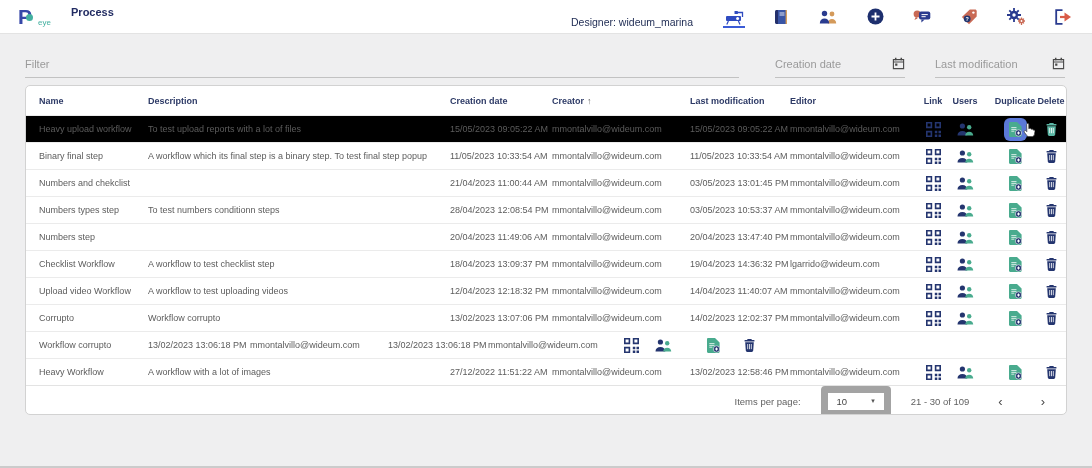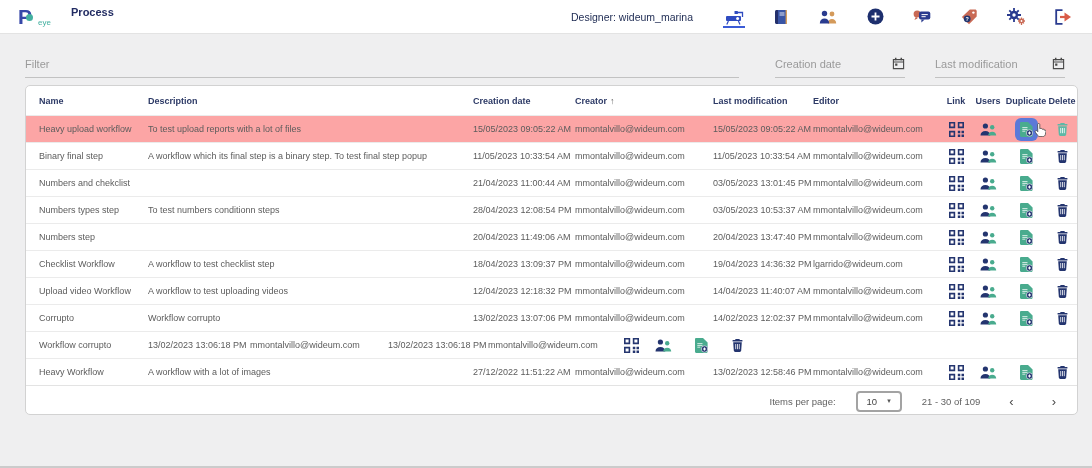--- a/index.html
+++ b/index.html
@@ -18,21 +18,21 @@
     display:flex; align-items:center; padding:0 18px;
   }
   .logo { display:flex; align-items:center; gap:6px; }
   .logo-mark { font-size:21px; font-weight:bold; color:#3748a8; line-height:1; position:relative; }
   .logo-mark::after {
     content:""; position:absolute; width:7px; height:7px; border-radius:50%;
     background:#43b0a0; right:-1px; top:8px;
   }
   .logo-text-title { font-size:11px; font-weight:bold; color:#222c63; line-height:1.15;padding-left:33px; }
   .logo-text-sub { font-size:8px; color:#43b0a0; line-height:1; }
-  .topbar-right { margin-left:auto; display:flex; align-items:center; gap:25px; }
+  .topbar-right { margin-left:auto; display:flex; align-items:flex-end; gap:25px; }
   .designer { font-size:10.5px; color:#1d2a52; margin-right:5px; }
   .tb-icon {
     width:22px; height:22px; display:flex; align-items:center; justify-content:center;
     cursor:pointer; background:none; border:none;
   }
   .tb-icon.active { border-bottom:2px solid #3b5bd6; padding-top:2px; }
 
   
   .filters {
     position:absolute; top:44px; left:25px; right:27px; height:34px;
@@ -46,65 +46,65 @@
   .f-date { width:130px; }
   .f-input input {
     border:none; outline:none; background:transparent;
     font-family:inherit; font-size:11px; color:#444; width:100%;
   }
   .f-input input::placeholder { color:#9a9a9a; }
   .cal-btn { background:none; border:none; padding:0; cursor:pointer; display:flex; }
 
   
   .card {
-    position:absolute; top:85px; left:25px; right:14px; height:330px;
+    position:absolute; top:85px; left:25px; right:25px; height:330px;
     background:#fff; border:1px solid #d2d2d2; border-radius:5px;
     display:flex; flex-direction:column; overflow:hidden;
   }
   .thead {
     display:flex; align-items:center; height:29px; flex:0 0 29px;
     font-size:9px; font-weight:bold; color:#2d3a66;
   }
   .trow {
     display:flex; align-items:center; height:27px; flex:0 0 27px;
     border-top:1px solid #ebebeb; font-size:9px; color:#5c5c5c;
     cursor:pointer;
   }
-  .trow.highlight { background:#fca5a5; }
+  .trow.highlight { background:#000000; }
   .col-name  { width:122px; padding-left:13px; white-space:nowrap; overflow:hidden; }
   .col-desc  { flex:1; padding-right:8px; white-space:nowrap; overflow:hidden; }
   .col-cdate { width:102px; white-space:nowrap; }
   .col-creator { width:138px; white-space:nowrap; }
   .col-lmod  { width:100px; white-space:nowrap; }
   .col-editor{ width:128px; white-space:nowrap; }
   .col-act   { width:30px; display:flex; justify-content:center; white-space:nowrap; }
   .col-act.w-users { width:34px; }
-  .col-act.w-dup { width:42px; }
+  .col-act.w-dup { width:42px;margin-left:12px; }
   .col-act.w-del { width:30px; }
   .sort-arrow { font-size:9px; color:#666; margin-left:3px; font-weight:normal; }
 
   .icon-btn {
     background:none; border:none; padding:2px; cursor:pointer;
     display:flex; align-items:center; justify-content:center; position:relative;
   }
   .dup-btn.hovered { background:#5b79d8; border-radius:6px; padding:4px 5px; }
   .cursor-icon { display:none; position:absolute; right:-8px; top:5px; pointer-events:none; }
   .dup-btn.hovered .cursor-icon { display:block; }
   .delete-btn { color:#24356f; }
   .delete-btn.teal { color:#5cb8a6; }
 
   
   .tfoot {
     margin-top:auto; display:flex; align-items:center; justify-content:flex-end;
     height:31px; flex:0 0 31px; border-top:1px solid #e3e3e3;
     gap:20px; padding-right:12px; font-size:9.5px; color:#5f5f5f;
   }
   .pagesize {
-    display:flex; align-items:center; gap:10px;
-    border:2px solid #a3a3a3; border-radius:4px; padding:3px 9px;
+    display:flex; align-items:center; gap:24px;
+    border:7px solid #a3a3a3; border-radius:4px; padding:3px 9px;
     font-size:9.5px; color:#444; background:#fff; cursor:pointer;
   }
   .pagesize .caret { font-size:7px; color:#555; }
   .chev {
     background:none; border:none; font-size:13px; color:#4a4a4a;
     padding:0 9px; cursor:pointer; font-family:inherit;
   }
   .bottom-edge { position:absolute; bottom:0; left:0; width:100%; height:2px; background:#cbcbcb; }
 </style>
 </head>

